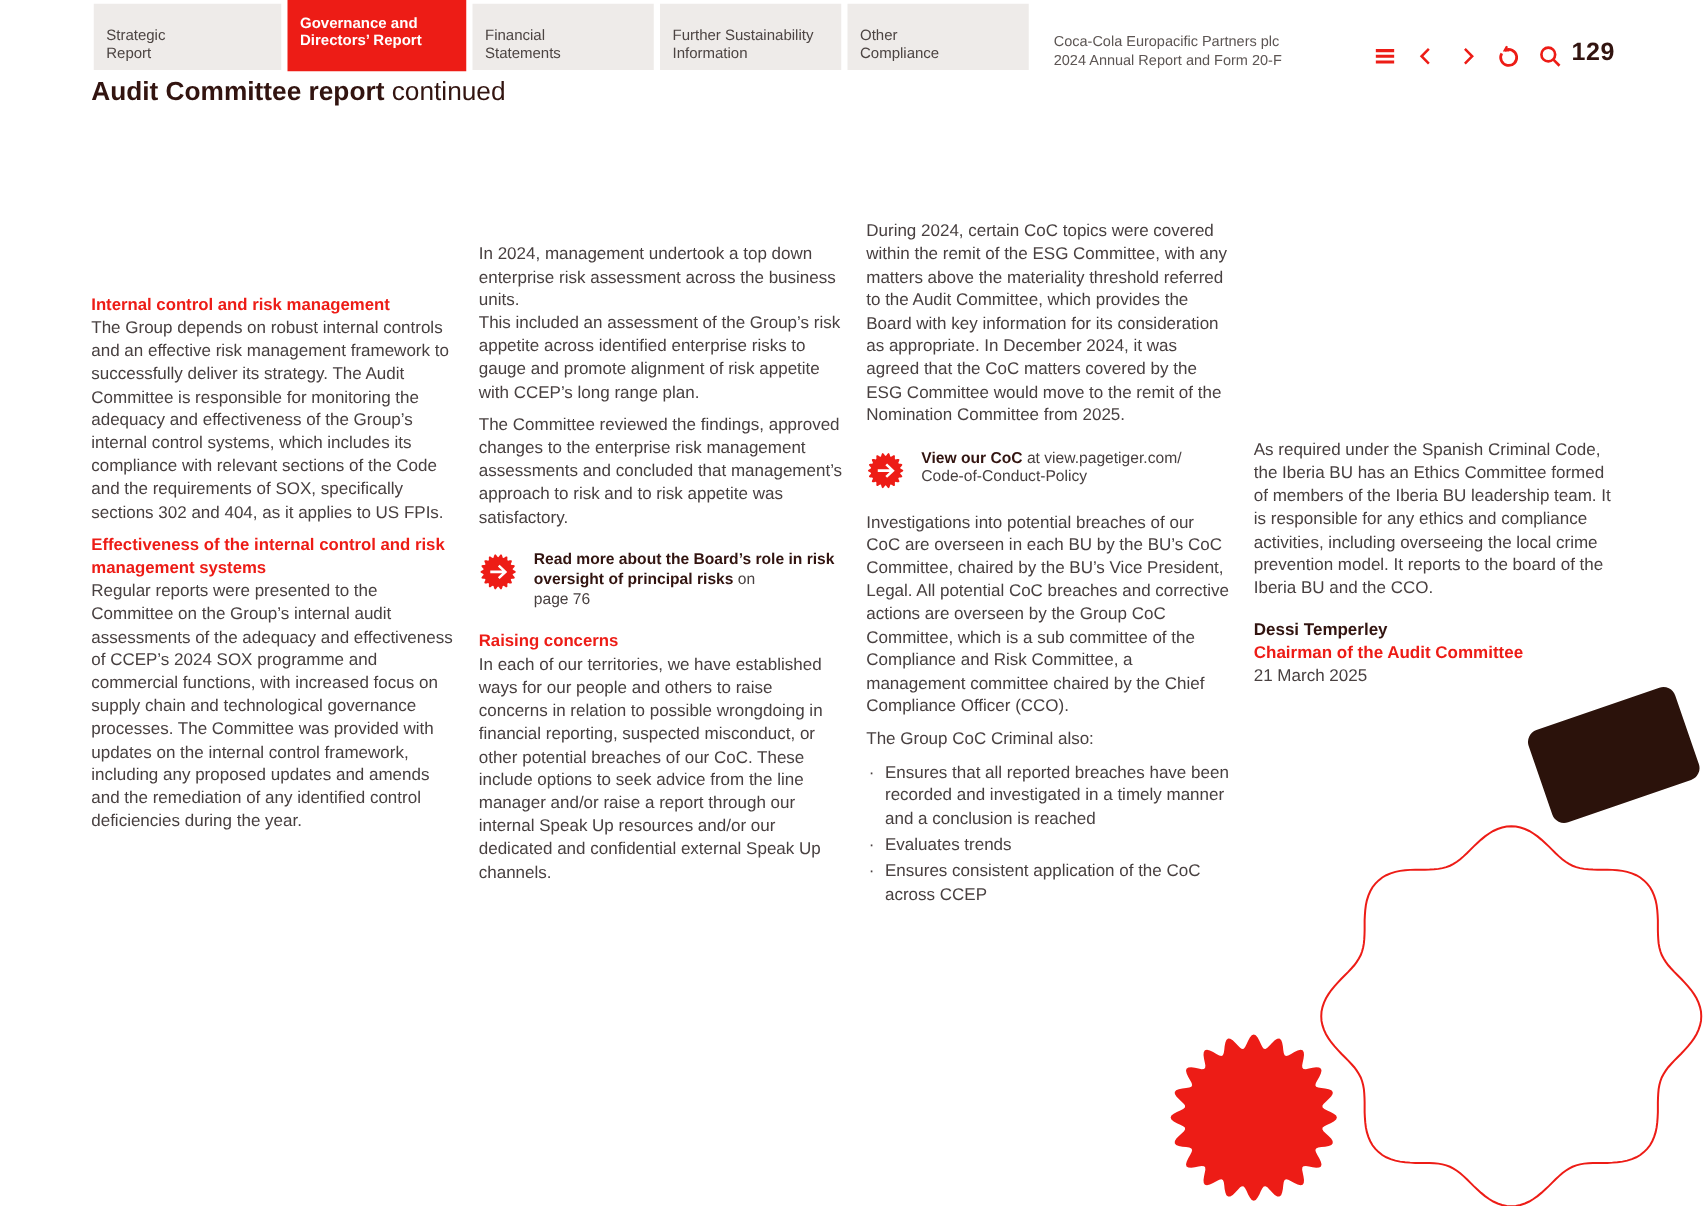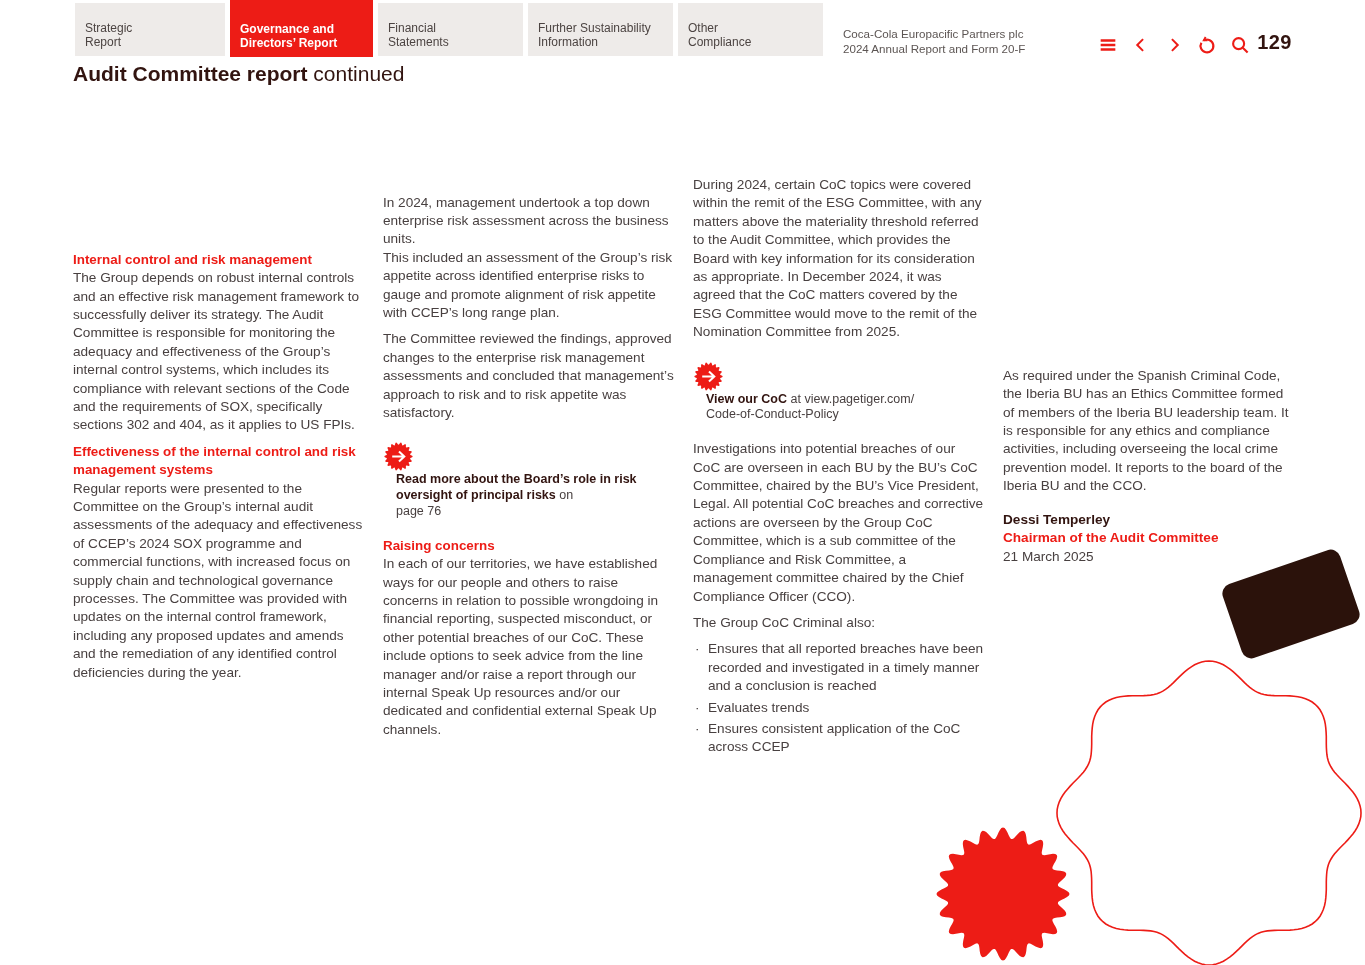--- a/index.html
+++ b/index.html
@@ -4,21 +4,21 @@
 <style>
   html,body{margin:0;padding:0;background:#fff;}
   body{font-family:"Liberation Sans",sans-serif;-webkit-font-smoothing:antialiased;}
   #page{position:relative;width:1365px;height:965px;background:#fff;overflow:hidden;}
 
   
   #tabbar{position:absolute;left:75px;top:0;height:57px;display:flex;gap:5px;z-index:2;}
   .tab{box-sizing:border-box;background:#eeebe9;color:#4c4442;height:53px;margin-top:3px;
        display:flex;align-items:flex-end;padding:0 10px 7px 10px;cursor:pointer;}
   .tab-label{font-size:12px;line-height:14px;white-space:pre-line;}
-  .tab.active{background:#ed1c16;color:#fff;height:57px;margin-top:0;}
+  .tab.active{background:#ed1c16;color:#fff;height:57px;margin-top:0;align-items:center;}
   .tab.active .tab-label{font-weight:bold;}
 
   
   #brand{position:absolute;left:843px;top:27px;font-size:11.6px;line-height:14.5px;color:#5c5553;z-index:2;}
   #hdr-icons{position:absolute;left:1094px;top:33px;display:flex;gap:6px;z-index:2;}
   #hdr-icons .hicon{width:27px;height:24px;display:flex;align-items:center;justify-content:center;cursor:pointer;}
   #hdr-icons svg{display:block;}
   #hdr-icons path,#hdr-icons circle,#hdr-icons line{stroke:#ed1c16;fill:none;}
   #page-num{position:absolute;left:1242px;top:31px;width:50px;text-align:right;
             font-size:20px;font-weight:800;color:#321410;letter-spacing:.5px;z-index:2;}
@@ -29,21 +29,21 @@
 
   
   #columns{position:absolute;left:73px;top:176px;display:flex;gap:18px;z-index:2;align-items:center;}
   .col{width:292px;font-size:13.6px;line-height:18.4px;color:#484040;}
   .blk{margin:8px 0 0 0;}
   .blk:first-child{margin-top:0;}
   .blk.flush{margin-top:0;}
   .heading{color:#ed1c16;font-weight:bold;font-size:13.4px;line-height:18.4px;}
   p.para{margin:8px 0 0 0;}
   p.para.flush{margin-top:0;}
-  .callout{margin-top:17px;margin-bottom:17px;display:flex;align-items:flex-start;cursor:pointer;flex-direction:column;}
+  .callout{margin-top:17px;margin-bottom:17px;display:flex;align-items:flex-start;cursor:pointer;}
   .co-icon{width:31px;height:31px;flex:0 0 31px;margin-top:2px;}
   .co-icon .seal{fill:#ed1c16;stroke:none;}
   .co-icon .arr{fill:none;stroke:#fff;stroke-width:2.1;}
   .co-text{margin-left:13px;width:250px;font-size:12.5px;line-height:15.8px;color:#484040;}
   .co-text b{color:#321410;}
   .co-text .co-rest{white-space:pre-line;}
   ul.bullets{margin:8px 0 0 0;padding:0;list-style:none;}
   ul.bullets li{position:relative;padding-left:15px;margin-top:3px;}
   ul.bullets li:first-child{margin-top:0;}
   ul.bullets li::before{content:"·";position:absolute;left:2px;top:0;color:#484040;}

